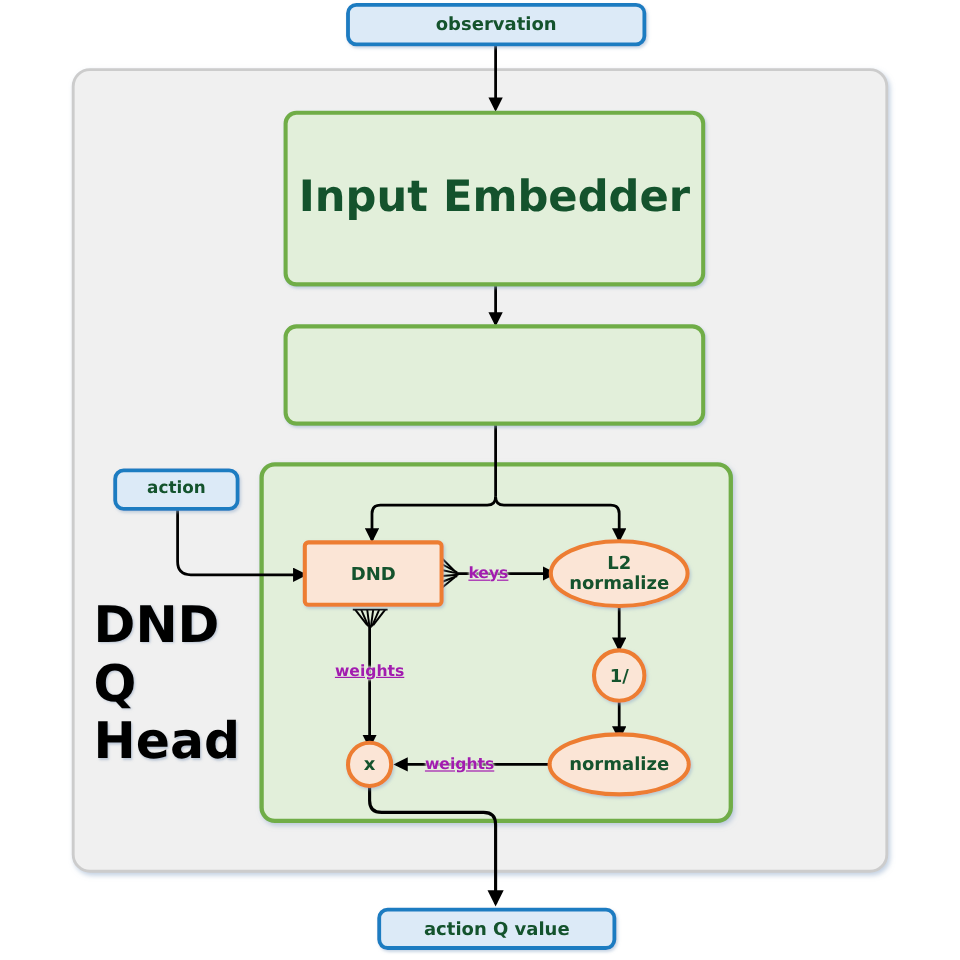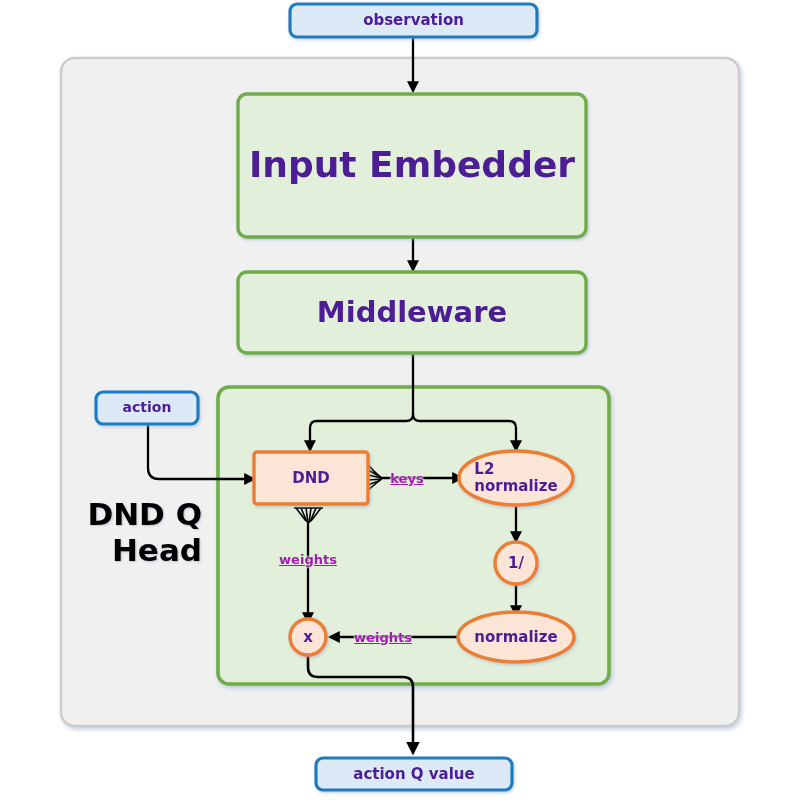--- a/index.html
+++ b/index.html
@@ -20,45 +20,45 @@
     left: 0;
     top: 0;
     width: 800px;
     height: 800px;
   }
   .node-label {
     position: absolute;
     display: flex;
     align-items: center;
     justify-content: center;
-    text-align: left;
-    color: #4c1d95;
+    text-align: center;
+    color: #14532d;
     font-weight: bold;
     pointer-events: none;
     line-height: 1.12;
     white-space: pre-line;
   }
   .edge-label {
     position: absolute;
     display: flex;
     align-items: center;
     justify-content: center;
     color: #a21caf;
     font-weight: bold;
     font-size: 13px;
     text-shadow: 0 0 2px #e4eedd, 0 0 2px #e4eedd, 0 0 3px #e4eedd;
     text-decoration: underline;
   }
   .group-title {
     position: absolute;
     color: #000000;
     font-weight: bold;
-    font-size: 31px;
+    font-size: 42px;
     line-height: 1.16;
-    text-align: right;
+    text-align: left;
     text-shadow: 1px 1px 2px rgba(140,160,190,0.55);
     white-space: pre-line;
   }
 </style>
 </head>
 <body>
 
 <div id="stage">
 
   <svg class="layer" viewBox="0 0 800 800" xmlns="http://www.w3.org/2000/svg">
@@ -138,21 +138,20 @@
 
     <circle cx="308" cy="637" r="18" fill="#fbe5d6" stroke="#ed7d31" stroke-width="3.4" filter="url(#tinyshadow)"></circle>
 
     <rect x="316" y="758" width="196" height="32" rx="7" ry="7" fill="#dceaf7" stroke="#1f7bc1" stroke-width="3.2" filter="url(#tinyshadow)"></rect>
   </svg>
 
   <div class="node-label" style="left:290px; top:4px; width:247px; height:33px; font-size:15px;">observation</div>
 
   <div class="node-label" style="left:238px; top:94px; width:348px; height:143px; font-size:36px;">Input Embedder</div>
 
-  <div class="node-label" style="left:238px; top:272px; width:348px; height:81px; font-size:29px;">Middleware</div>
 
   <div class="node-label" style="left:96px; top:392px; width:102px; height:32px; font-size:14px;">action</div>
 
   <div class="group-title" style="left:78px; top:497px; width:124px;">DND Q
 Head</div>
 
   <div class="node-label" style="left:254px; top:452px; width:114px; height:52px; font-size:15px;">DND</div>
 
   <div class="node-label" style="left:459px; top:451px; width:114px; height:54px; font-size:15px;">L2
 normalize</div>

